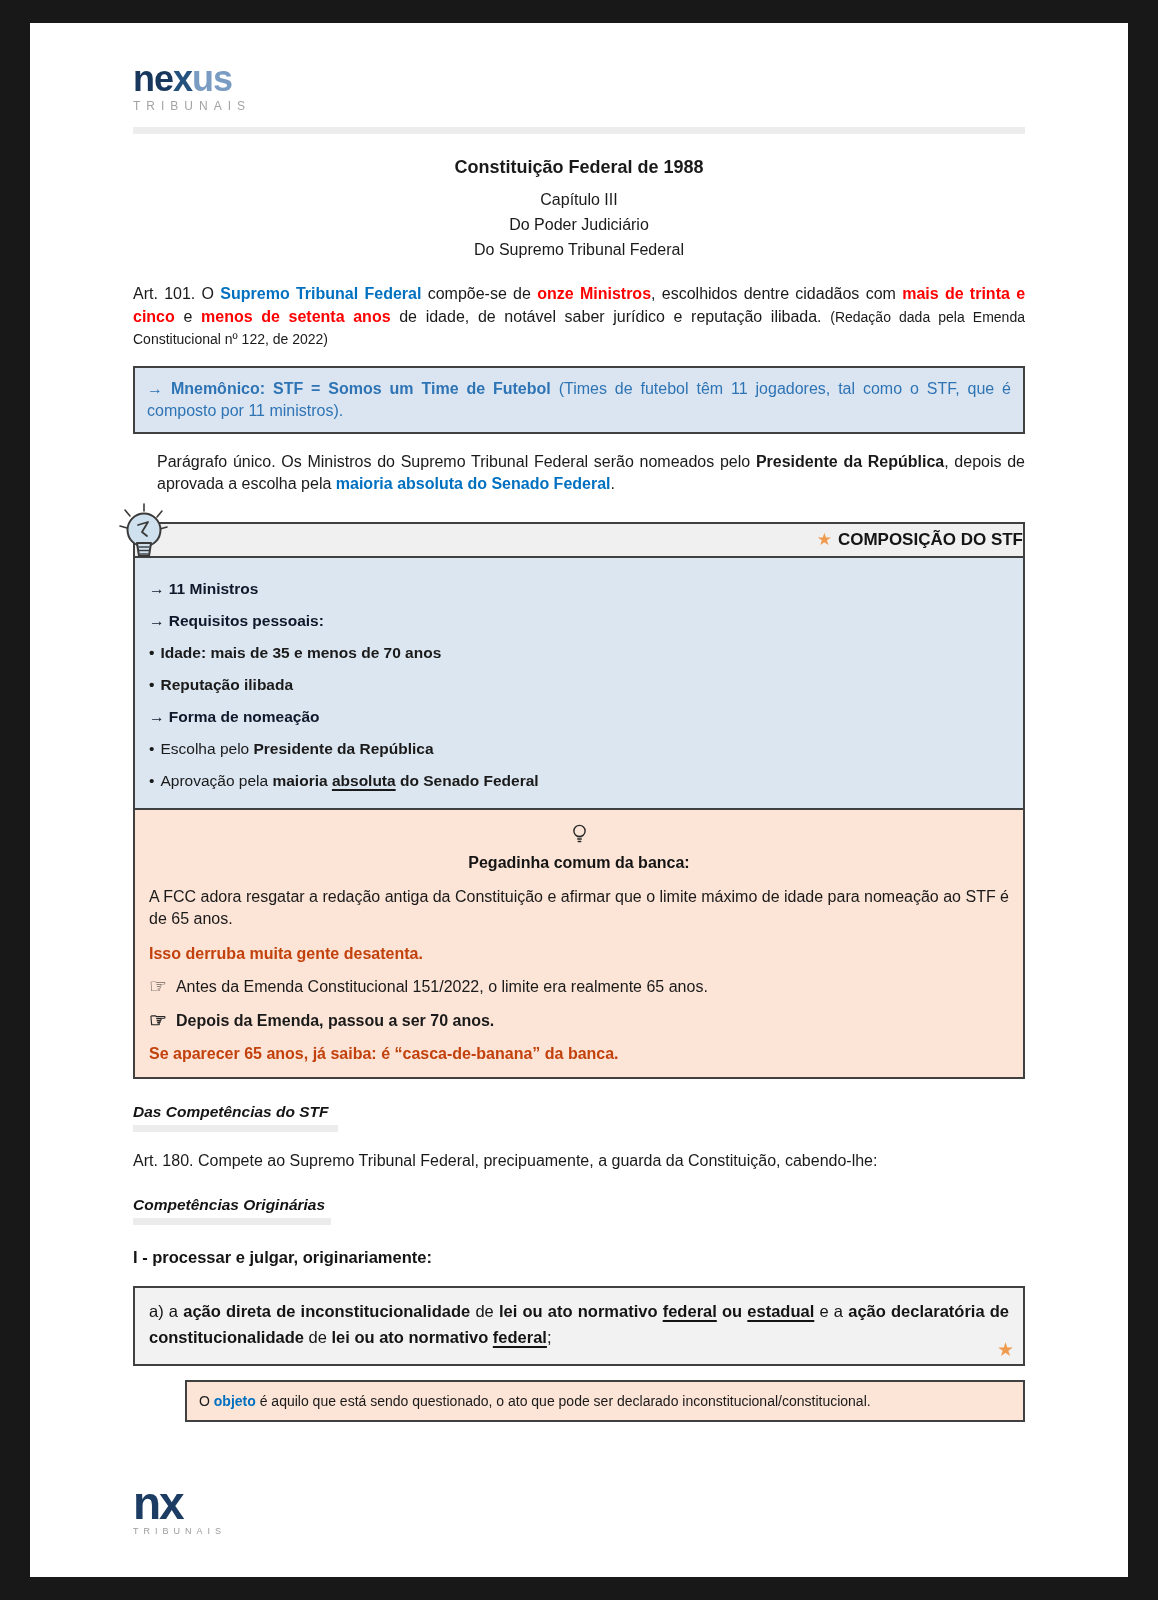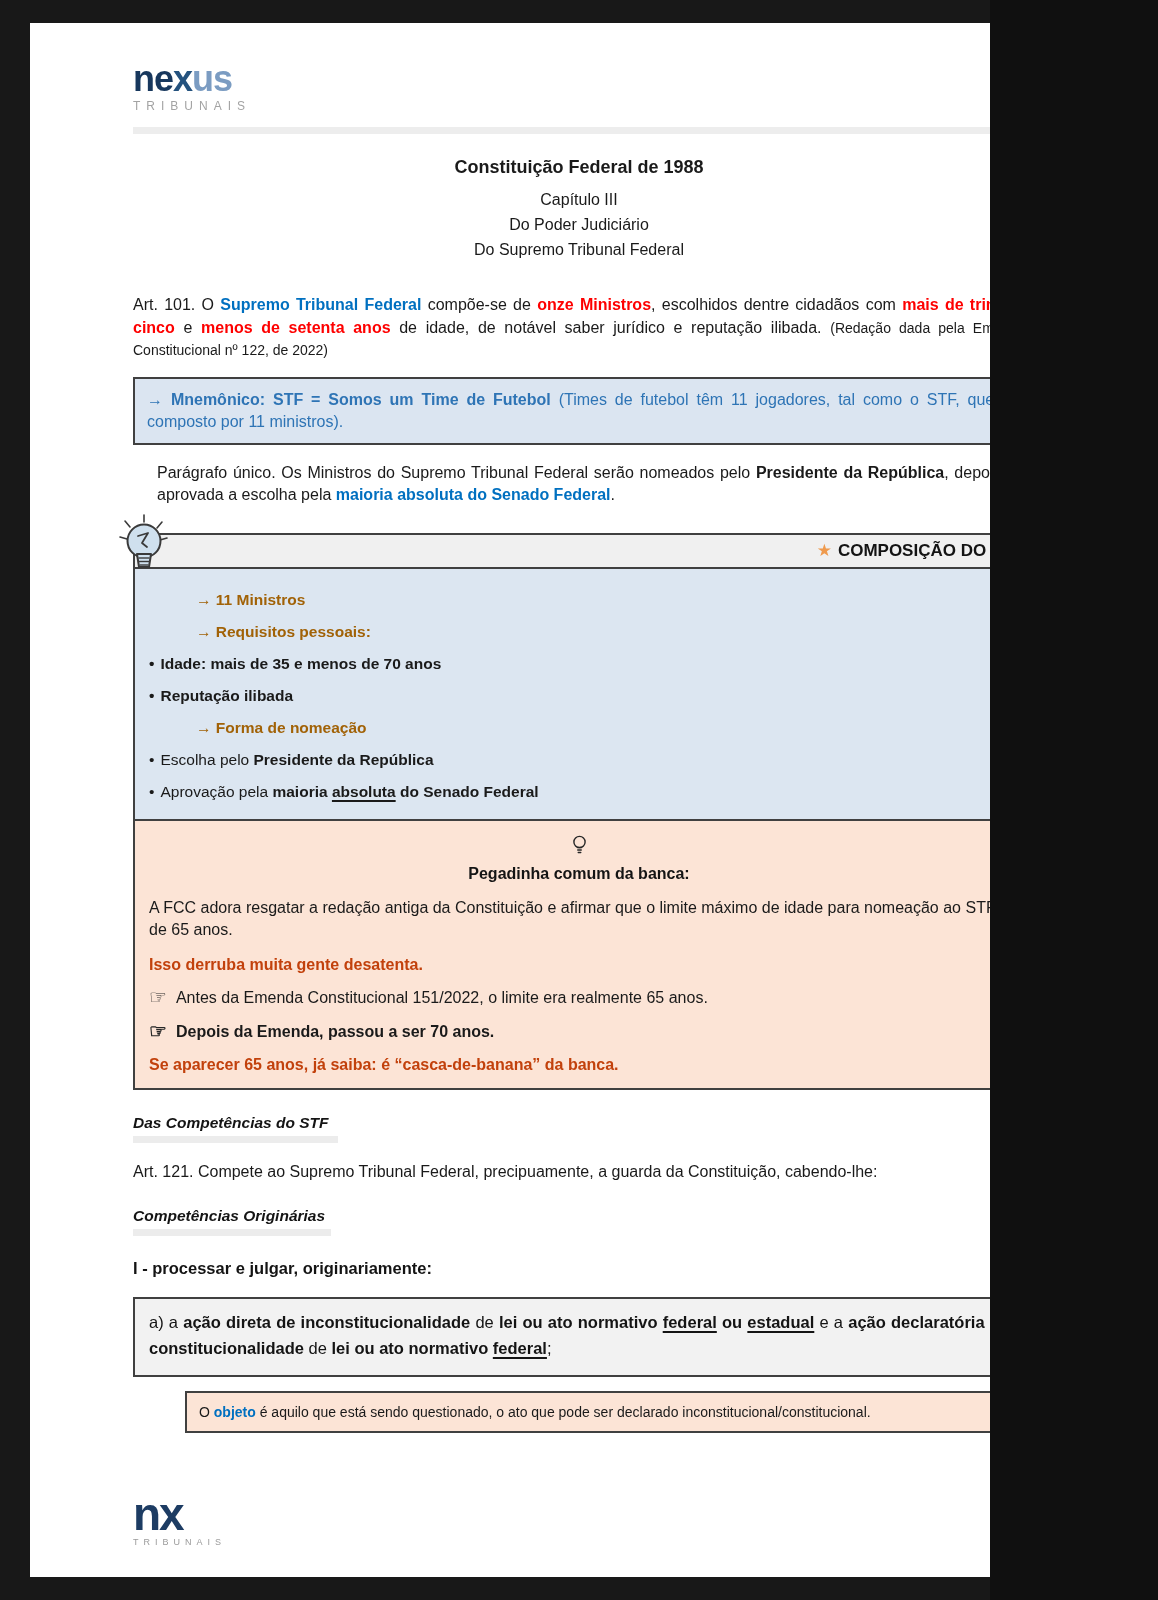--- a/index.html
+++ b/index.html
@@ -1,57 +1,57 @@
 <!DOCTYPE html>
 <html lang="pt"><head>
 <meta charset="utf-8">
 <style>
   * { margin:0; padding:0; box-sizing:border-box; }
   html,body { background:#101010; }
   body { font-family:"Liberation Sans", sans-serif; }
-  .stage { position:relative; width:990px; height:1600px; background:#181818; overflow:hidden; }
+  .stage { position:relative; width:1158px; height:1600px; background:#181818; overflow:hidden; }
   .sheet { position:absolute; left:30px; top:23px; width:1098px; height:1554px; background:#ffffff; padding-top:38px; }
   .content { margin-left:103px; width:892px; }
 
   
   .logo-top { line-height:1; }
   .logo-nexus { font-size:36px; font-weight:bold; letter-spacing:-1px; }
   .logo-nexus .p1 { color:#17375d; }
   .logo-nexus .p2 { color:#24527e; }
   .logo-nexus .p3 { color:#7b9cc2; }
   .logo-sub { font-size:12px; letter-spacing:6px; color:#a3a3a3; margin-top:3px; }
   .rule { height:7px; background:#ededed; margin-top:15px; }
 
   
   .doc-title { text-align:center; font-weight:bold; font-size:18px; color:#1a1a1a; margin-top:23px; }
   .doc-sub { text-align:center; font-size:16px; color:#1a1a1a; line-height:25px; margin-top:9px; }
 
   
   .para { font-size:16px; line-height:22.5px; color:#1a1a1a; text-align:justify; }
-  .art101 { margin-top:32px; }
+  .art101 { margin-top:21px; }
   .b  { font-weight:bold; }
   .blue  { color:#0070c0; }
   .red   { color:#fe0000; }
   .small-cite { font-size:14px; }
   .u { text-decoration:underline; text-underline-offset:3px; text-decoration-thickness:1.5px; }
 
   .mnemo-box { margin-top:15px; border:2px solid #404040; background:#dbe5f1; padding:10px 12px;
                font-size:16px; line-height:22px; color:#2e74b5; text-align:justify; }
 
   .parag { margin-top:17px;margin-left:24px; }
 
   
   .comp-wrap { position:relative; margin-top:26px; }
   .bulb-big { position:absolute; left:-16px; top:-20px; width:54px; height:66px; }
   .comp-header { border:2px solid #404040; background:#f0f0f0; text-align:right;
                  font-weight:bold; font-size:17px; color:#141414; padding:5px 0 6px; }
   .comp-header .star { color:#ef9a4d; font-weight:normal; font-size:17px; margin-right:6px; }
   .comp-blue { border:2px solid #404040; border-top:none; background:#dce6f1; padding:8px 14px 4px; }
   .li { margin:14px 0; font-size:15.5px; line-height:18px; color:#1a1a1a; }
-  .li-arrow { color:#a16207; font-weight:bold;margin-left:47px; }
+  .li-arrow { color:#0f172a; font-weight:bold; }
   .bullet { margin-right:6px; }
 
   .comp-peach { border:2px solid #404040; border-top:none; background:#fce4d6; padding:10px 14px 14px; }
   .peg-head { font-weight:bold; font-size:16px; color:#141414; display:flex; align-items:center; gap:9px; margin-top:4px;flex-direction:column; }
   .peg-para { margin-top:14px; }
   .peg-line { margin-top:14px; font-size:16px; display:flex; align-items:center; gap:9px; color:#1a1a1a; }
   .hand-icon { font-size:20px; color:#262626; line-height:1; transform:translateY(-1px); }
   .peg-red { margin-top:14px; font-size:16px; font-weight:bold; color:#c2410c; }
 
   
@@ -146,21 +146,21 @@
           <div class="peg-line b">
               <span class="hand-icon">☞</span>
               <span>Depois da Emenda, passou a ser 70 anos.</span>
             </div>
           <div class="peg-red">Se aparecer 65 anos, já saiba: é “casca-de-banana” da banca.</div>
         </div>
       </div>
 
       <div class="sec-head"><span>Das Competências do STF</span><span class="bar" style="width:205px"></span></div>
 
-      <p class="para art102">Art. 121. Compete ao Supremo Tribunal Federal, precipuamente, a guarda da Constituição, cabendo-lhe:</p>
+      <p class="para art102">Art. 180. Compete ao Supremo Tribunal Federal, precipuamente, a guarda da Constituição, cabendo-lhe:</p>
 
       <div class="sec-head"><span>Competências Originárias</span><span class="bar" style="width:198px"></span></div>
 
       <div class="inciso">I - processar e julgar, originariamente:</div>
 
       <div class="item-a-box">
         <span>a) a </span><span class="b">ação direta de inconstitucionalidade</span><span> de </span><span class="b">lei ou ato normativo </span><span class="b u">federal</span><span class="b"> ou </span><span class="b u">estadual</span><span> e a </span><span class="b">ação declaratória de constitucionalidade</span><span> de </span><span class="b">lei ou ato normativo </span><span class="b u">federal</span><span>;</span>
         <span class="star-corner">★</span>
       </div>
 

